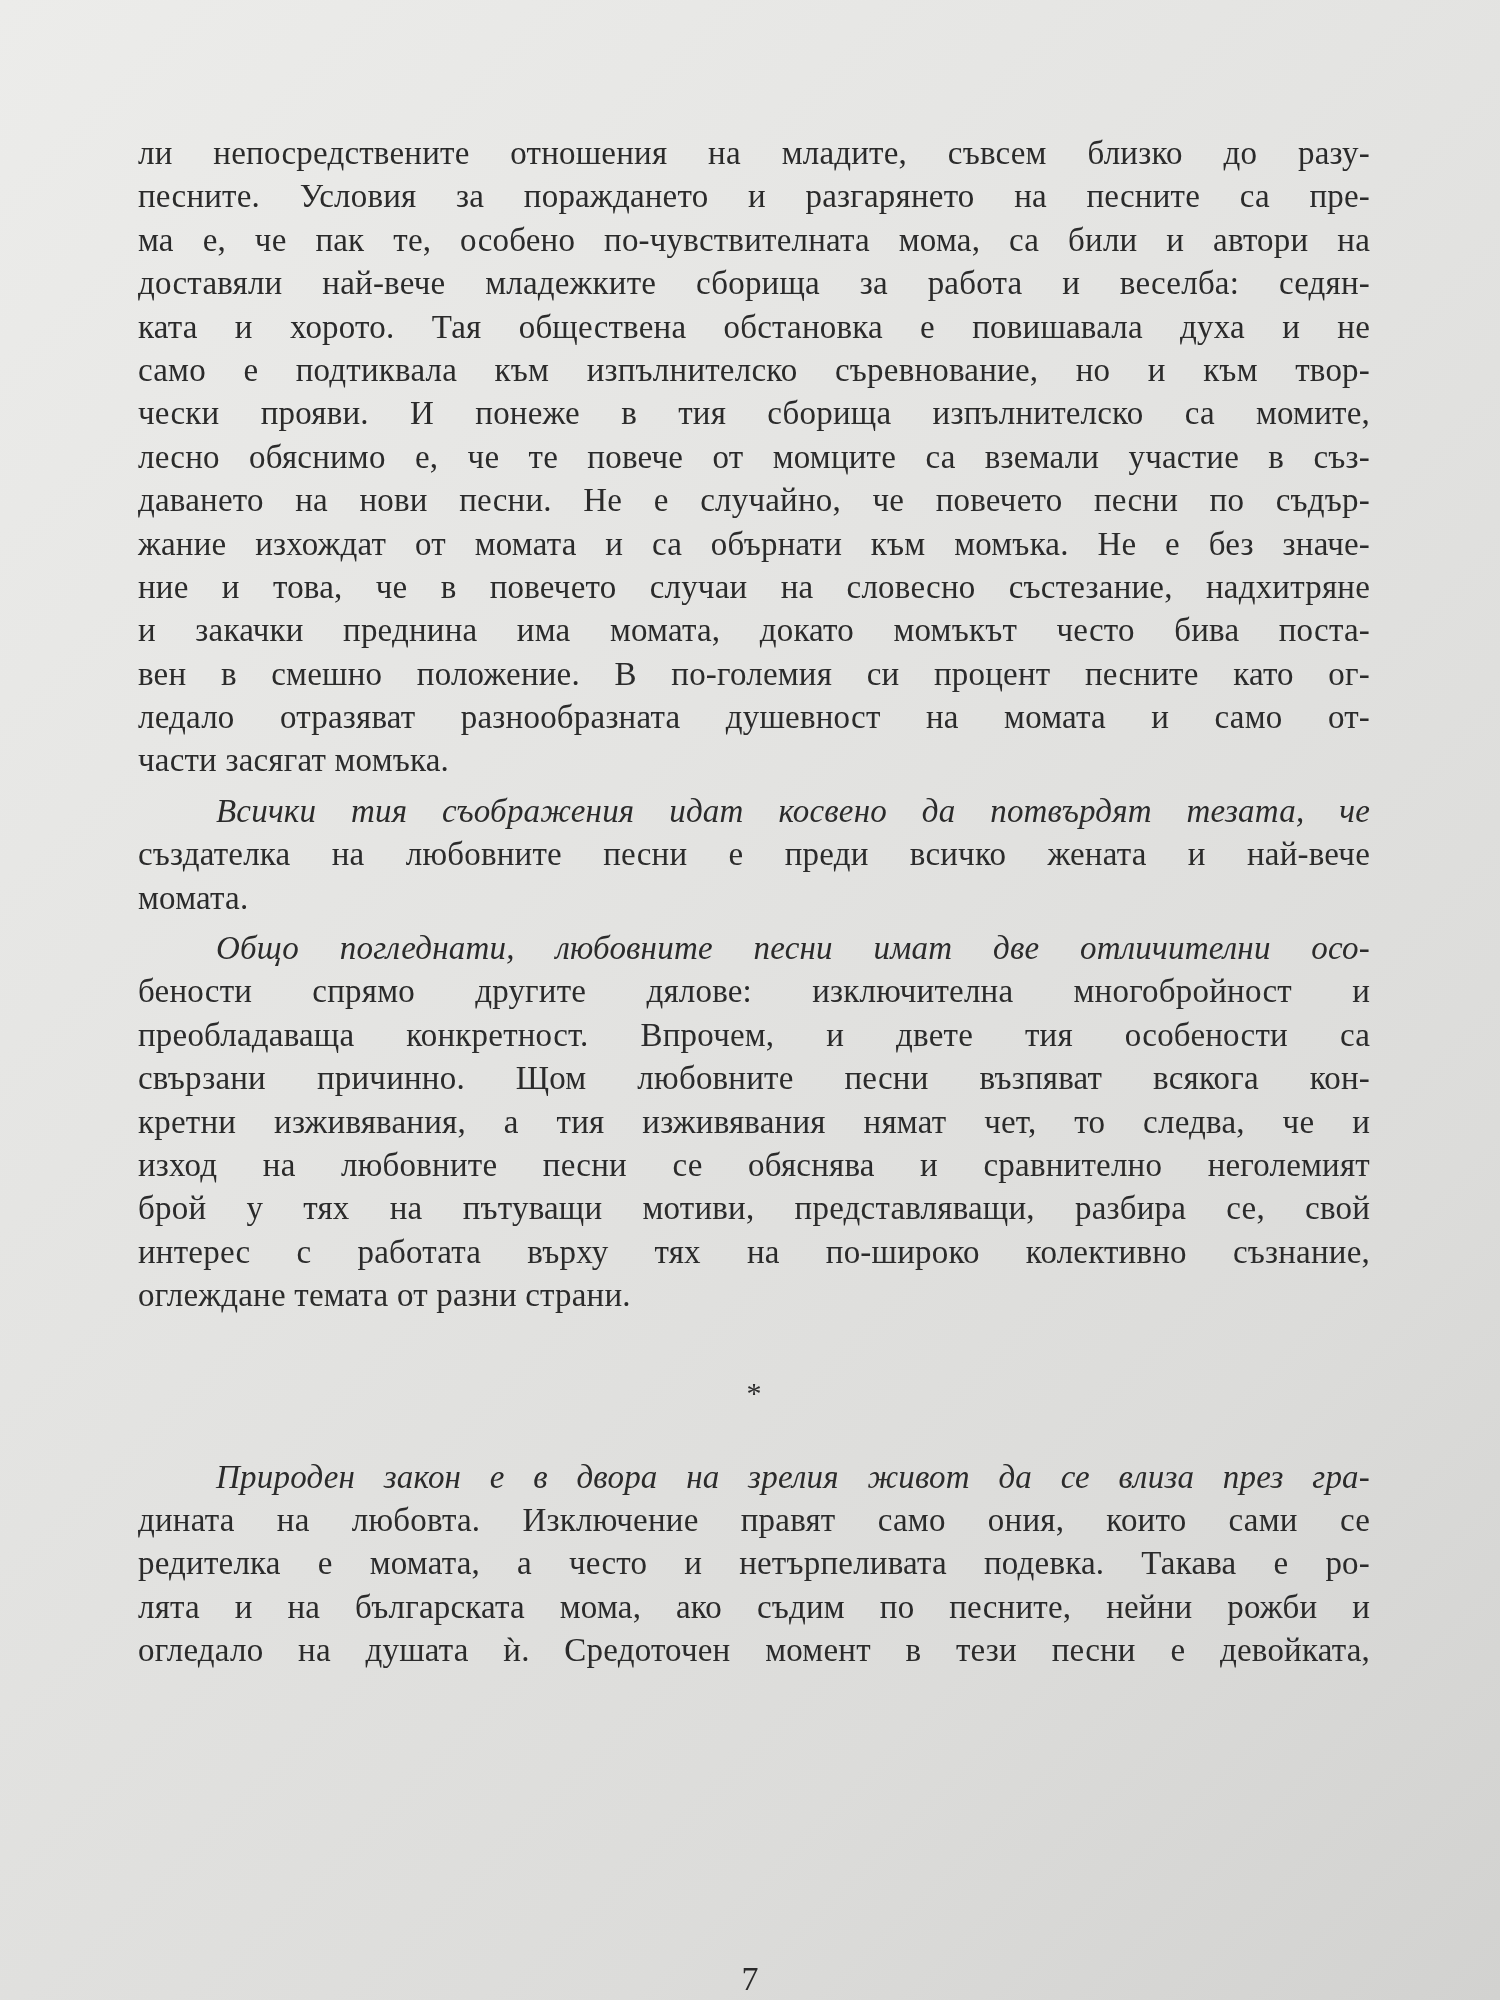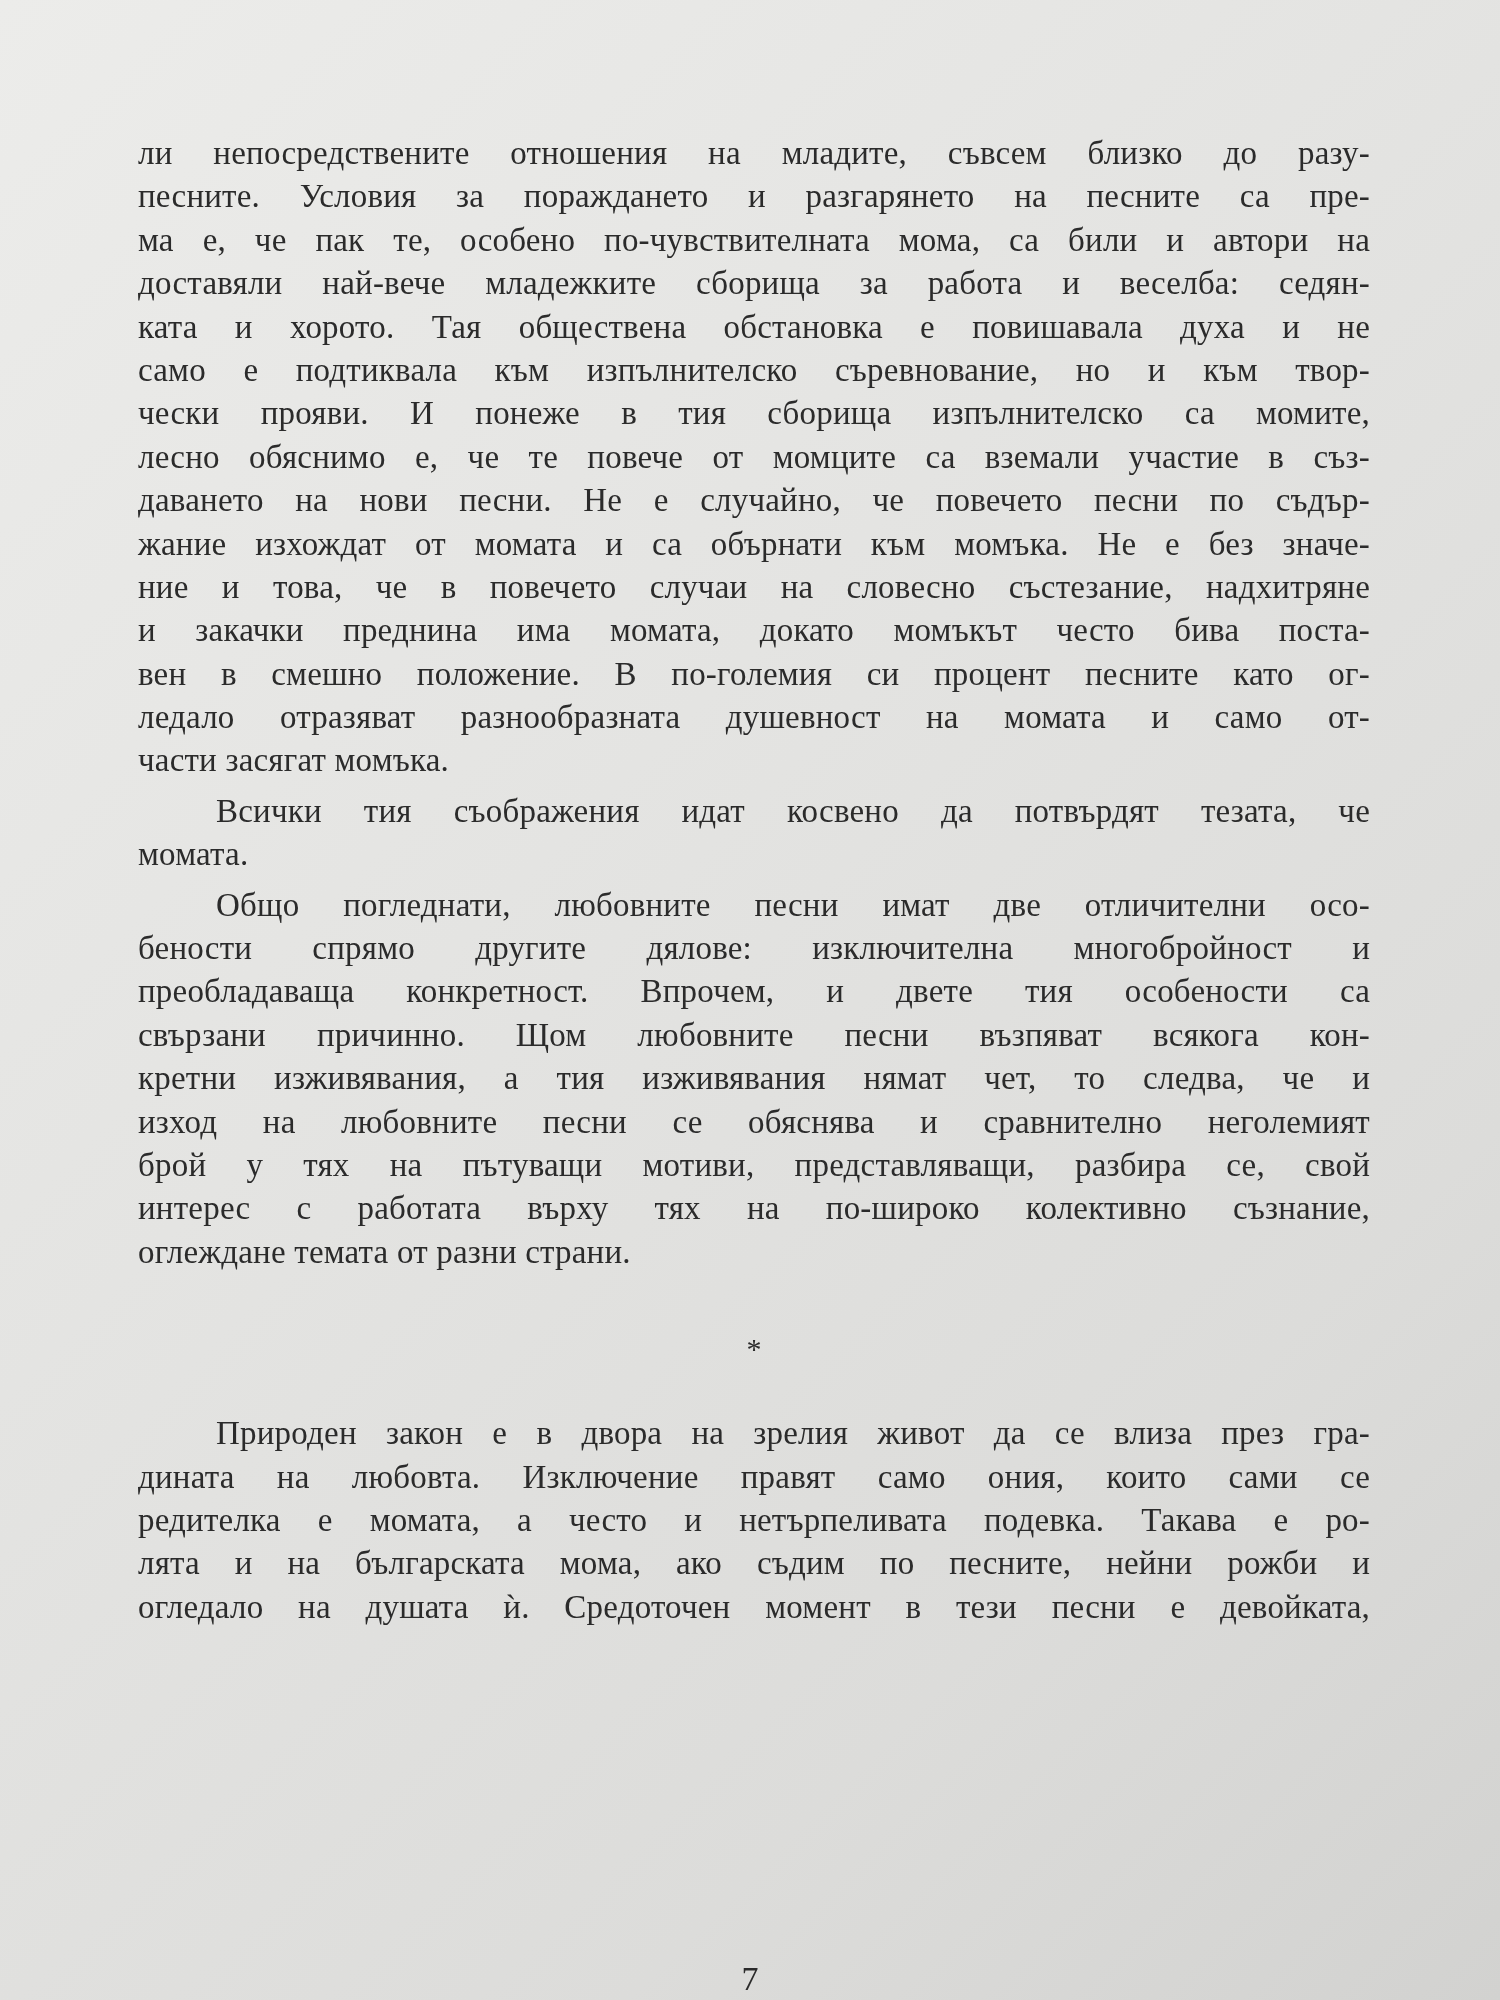--- a/index.html
+++ b/index.html
@@ -12,21 +12,21 @@
     }
     .page {
       position: absolute; left: 138px; top: 132px; width: 1232px;
     }
     .line {
       font-size: 33px; line-height: 43.4px; height: 43.4px;
       white-space: nowrap; text-align: justify; text-align-last: justify;
       letter-spacing: 0.2px;
     }
     .line.last { text-align-last: left; }
-    .line.indent { padding-left: 78px; }
+    .line.indent { padding-left: 78px; font-style: italic; }
     .para { margin-bottom: 7px; }
     .sep {
       text-align: center; font-size: 30px; height: 70px; line-height: 70px;
       margin-top: 40px; margin-bottom: 28px;
     }
     .pageno {
       position: absolute; left: 0; width: 1500px; top: 1960px;
       text-align: center; font-size: 34px;
     }
   </style>
@@ -47,20 +47,21 @@
     <div class="line">жание изхождат от момата и са обърнати към момъка. Не е без значе-</div>
     <div class="line">ние и това, че в повечето случаи на словесно състезание, надхитряне</div>
     <div class="line">и закачки преднина има момата, докато момъкът често бива поста-</div>
     <div class="line">вен в смешно положение. В по-големия си процент песните като ог-</div>
     <div class="line">ледало отразяват разнообразната душевност на момата и само от-</div>
     <div class="line last">части засягат момъка.</div>
   </div>
 
   <div class="para">
     <div class="line indent">Всички тия съображения идат косвено да потвърдят тезата, че</div>
+    <div class="line">създателка на любовните песни е преди всичко жената и най-вече</div>
     <div class="line last">момата.</div>
   </div>
 
   <div class="para">
     <div class="line indent">Общо погледнати, любовните песни имат две отличителни осо-</div>
     <div class="line">бености спрямо другите дялове: изключителна многобройност и</div>
     <div class="line">преобладаваща конкретност. Впрочем, и двете тия особености са</div>
     <div class="line">свързани причинно. Щом любовните песни възпяват всякога кон-</div>
     <div class="line">кретни изживявания, а тия изживявания нямат чет, то следва, че и</div>
     <div class="line">изход на любовните песни се обяснява и сравнително неголемият</div>

